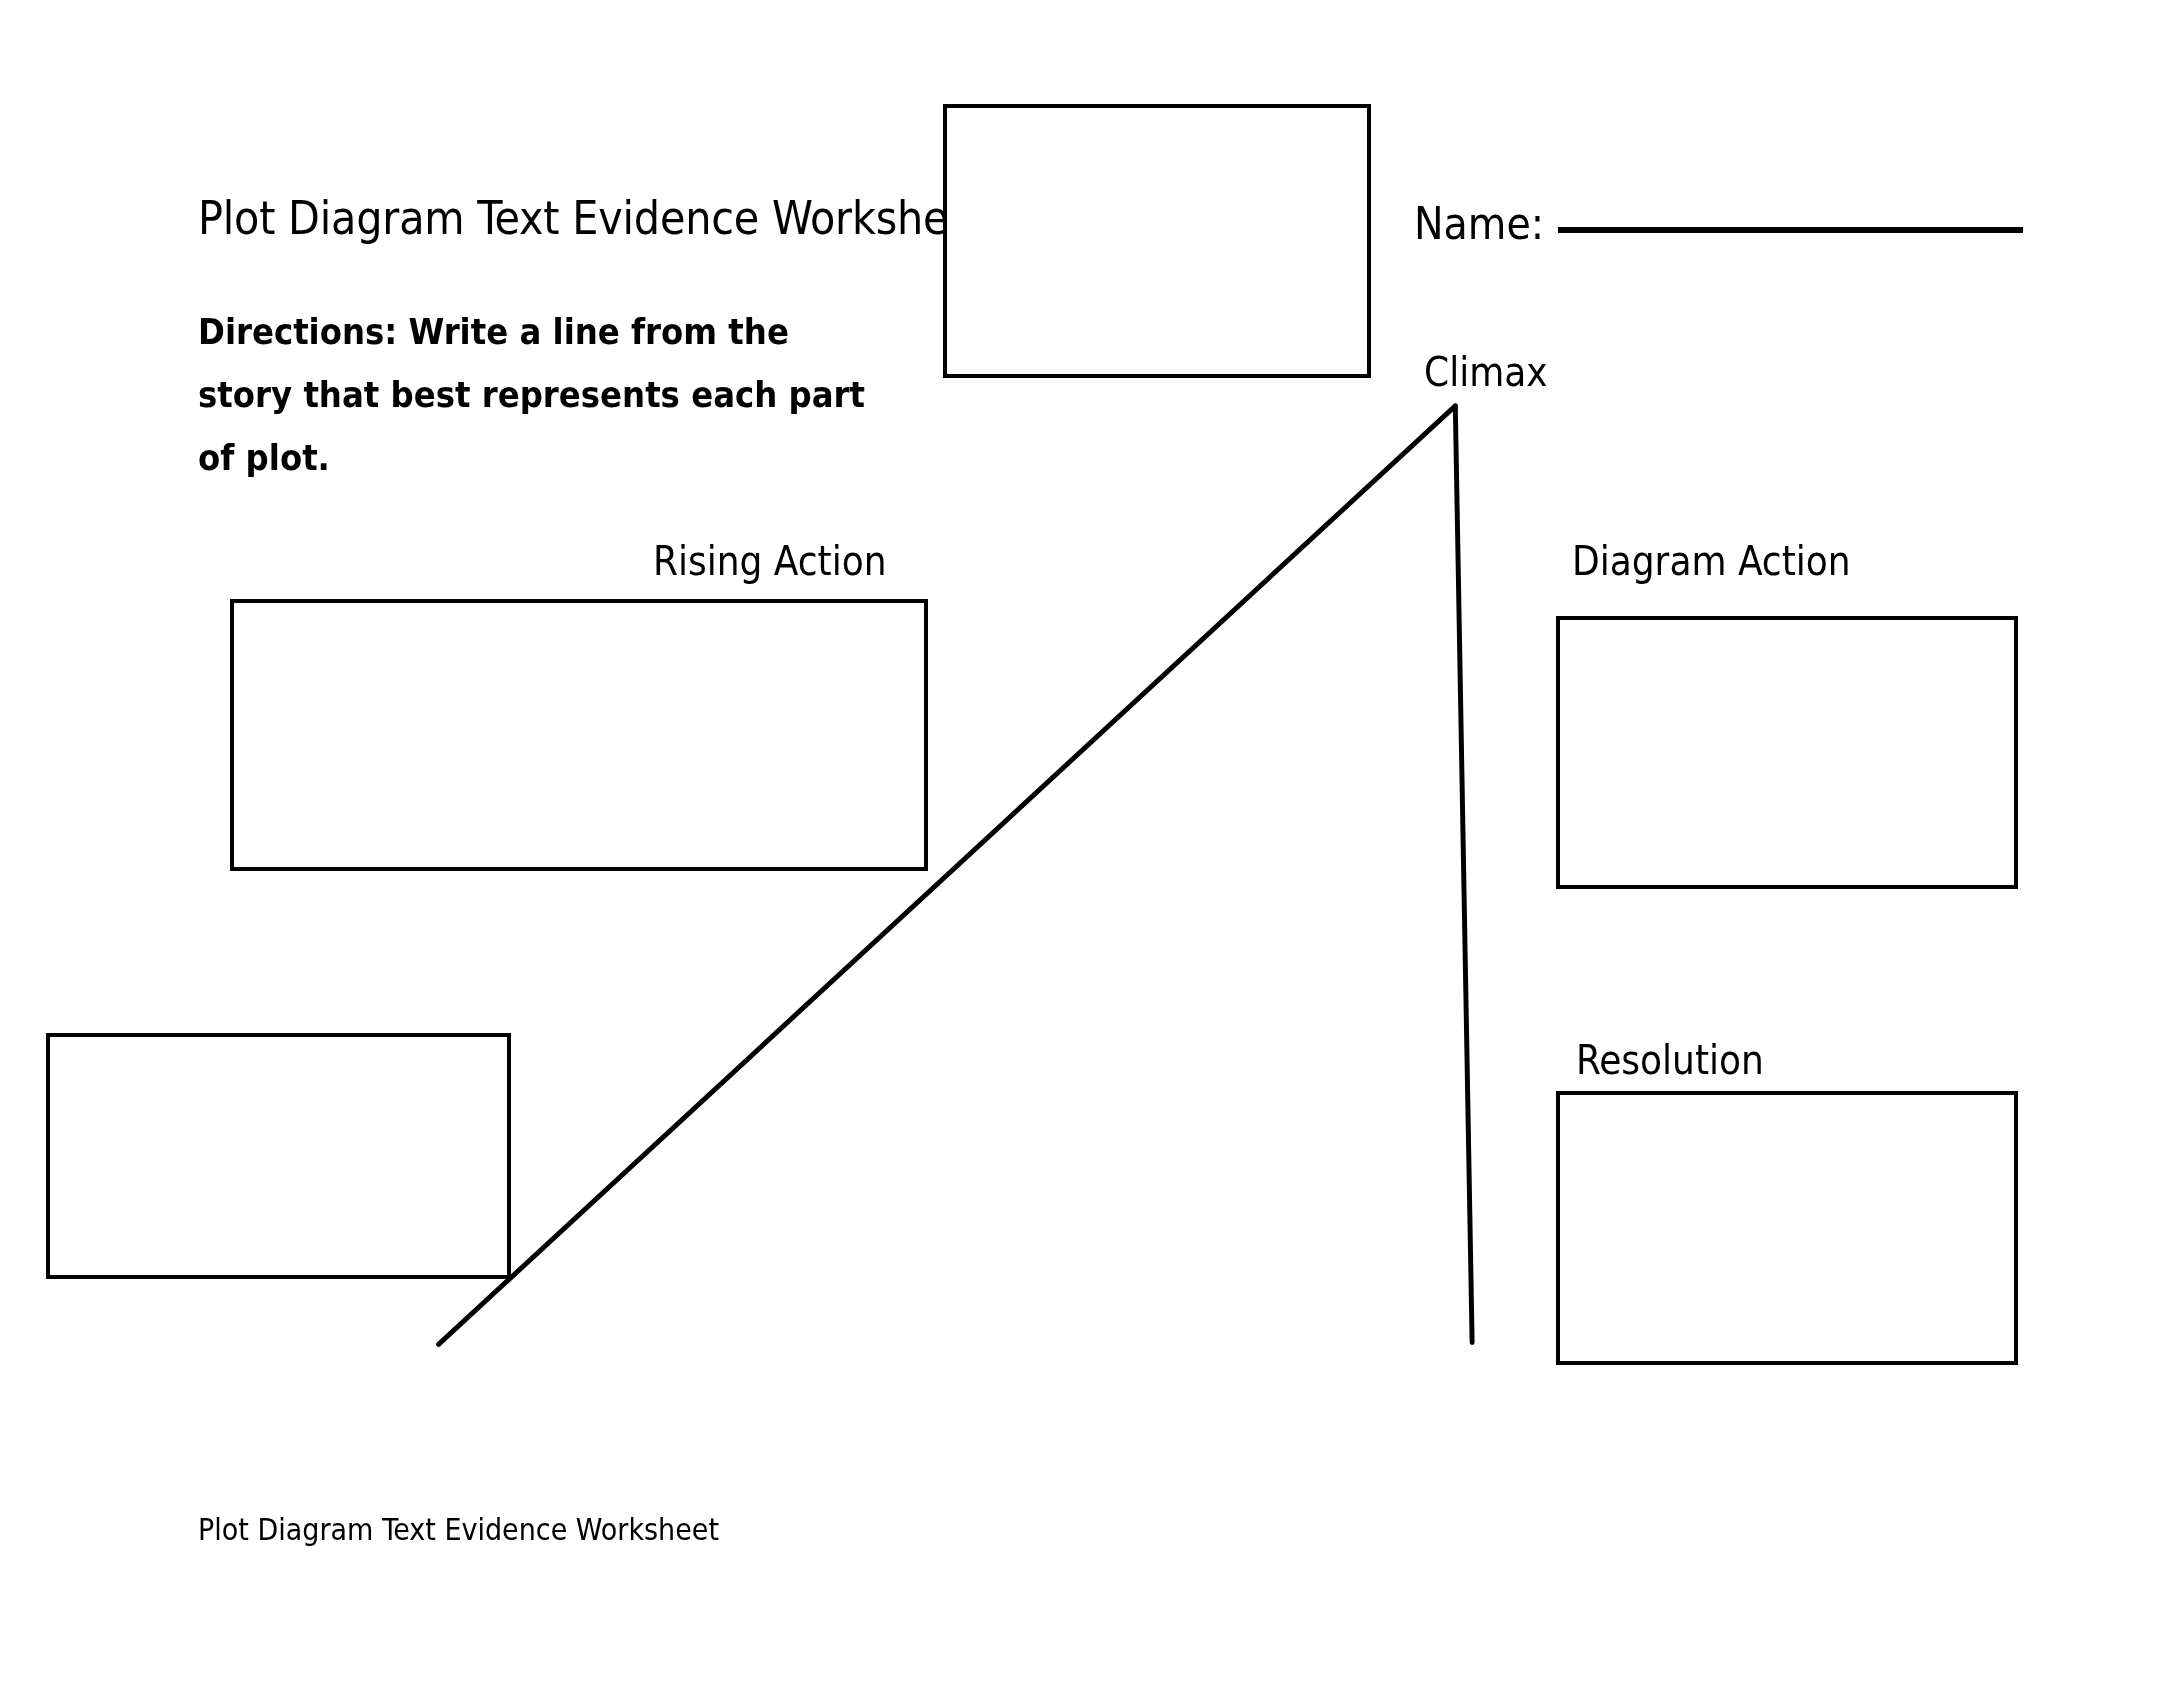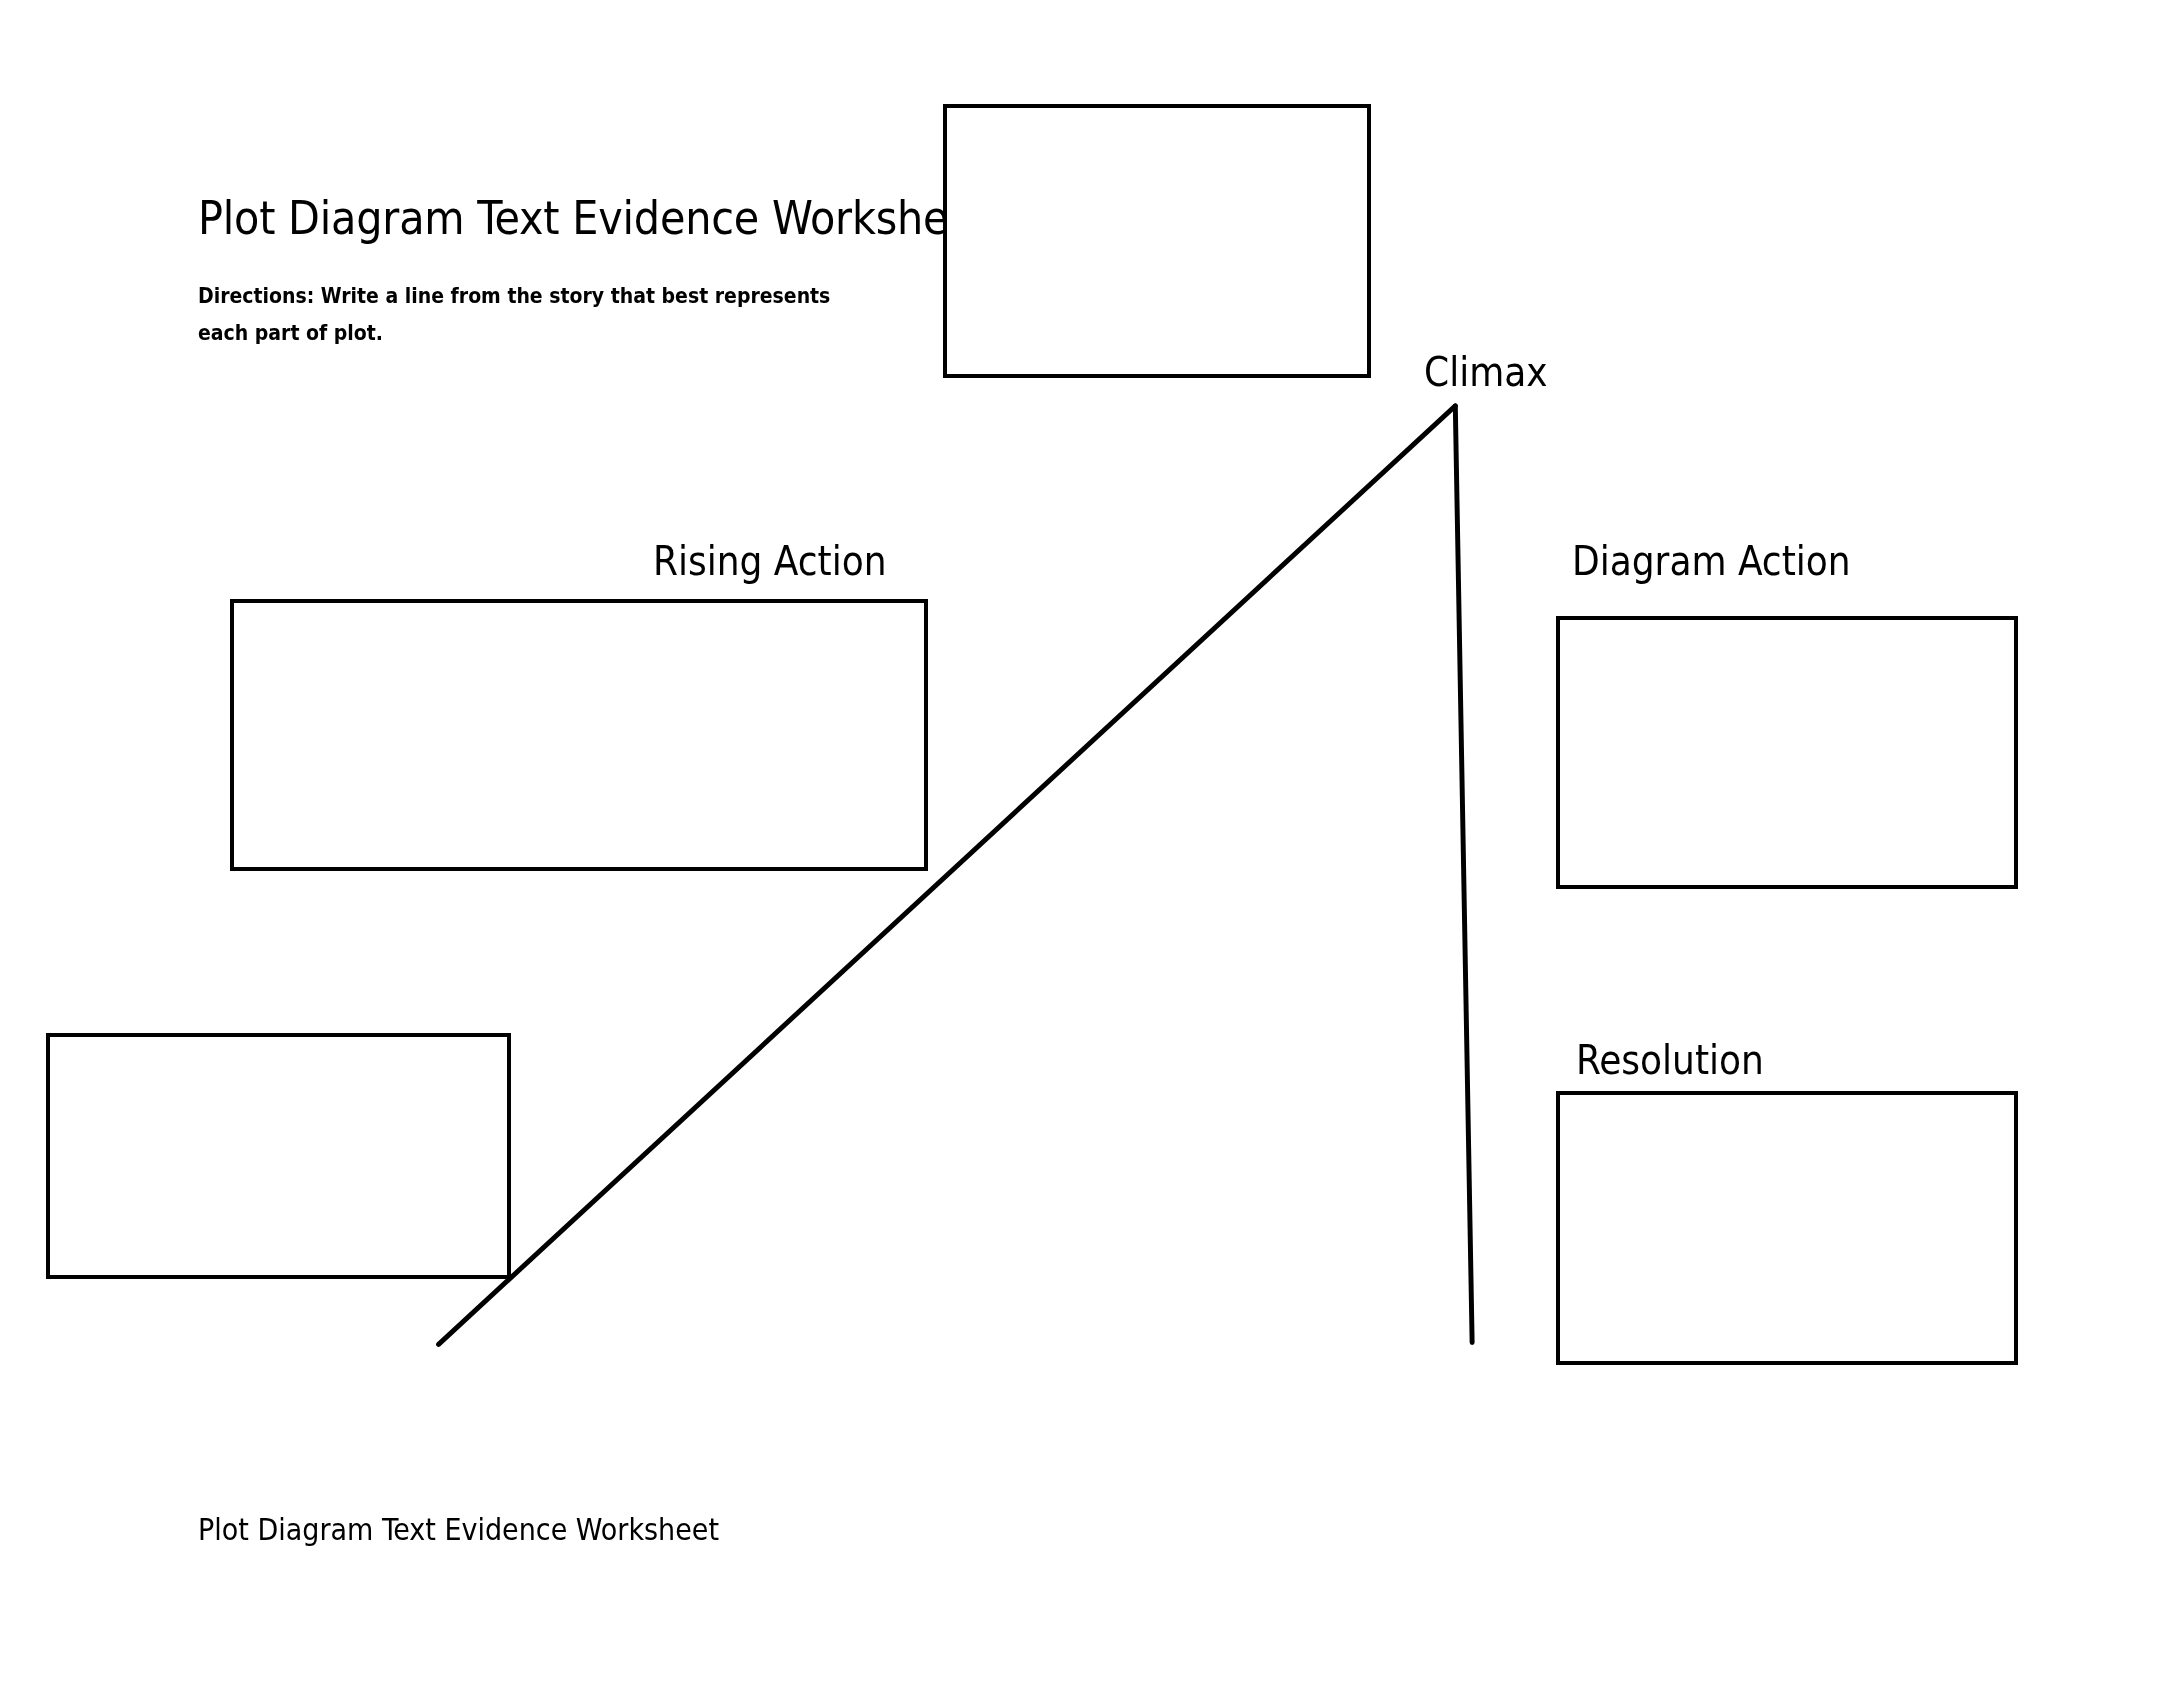--- a/index.html
+++ b/index.html
@@ -26,23 +26,23 @@
     top: 193px;
     font-size: 46px;
     font-weight: 400;
     letter-spacing: -0.2px;
     white-space: nowrap;
     line-height: 1.1;
   }
   .directions {
     position: absolute;
     left: 198px;
-    top: 278px;
+    top: 300px;
     width: 673px;
-    font-size: 21px;
+    font-size: 36px;
     font-weight: 700;
     line-height: 1.75;
   }
   .name-row {
     position: absolute;
     left: 1414px;
     top: 198px;
     font-size: 44px;
     font-weight: 400;
     white-space: nowrap;
@@ -107,20 +107,24 @@
 </style>
 </head>
 <body>
 
 <div id="page">
 
   <div class="title">Plot Diagram Text Evidence Worksheet</div>
 
   <div class="directions">Directions: Write a line from the story that best represents each part of plot.</div>
 
+  <div class="name-row">
+    <span class="name-label">Name:</span>
+    <span class="name-rule"></span>
+  </div>
 
   <svg id="plot-line" viewBox="0 0 2200 1700" xmlns="http://www.w3.org/2000/svg">
     <path d="M 443 1358 L 1470 410" fill="none" stroke="#000000" stroke-width="5" stroke-linecap="round"></path>
     <path d="M 1470 410 L 1487 1356" fill="none" stroke="#000000" stroke-width="5" stroke-linecap="round"></path>
   </svg>
 
   <div class="answer-box box-climax"></div>
   <div class="box-label label-climax">Climax</div>
 
   <div class="box-label label-rising">Rising Action</div>

